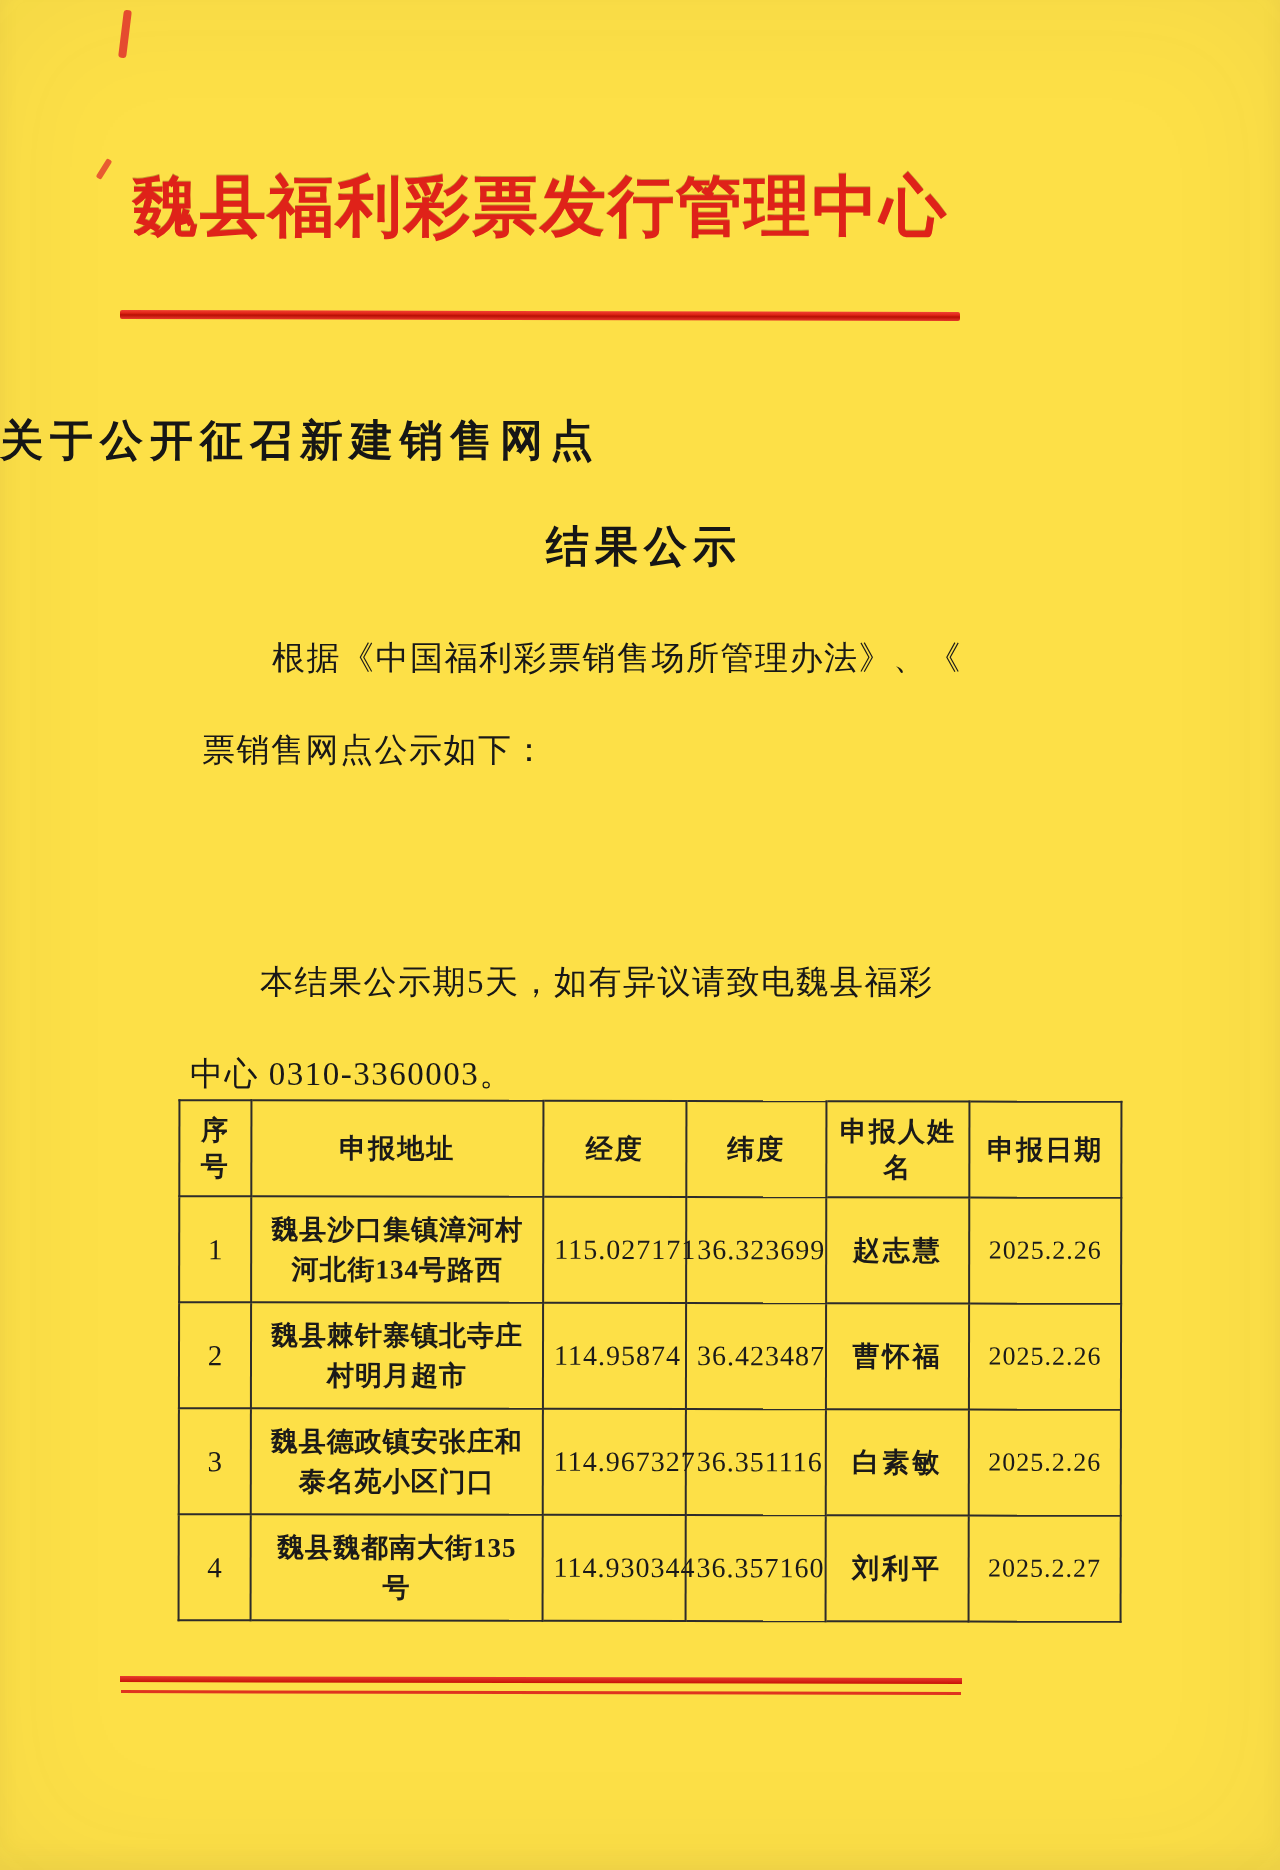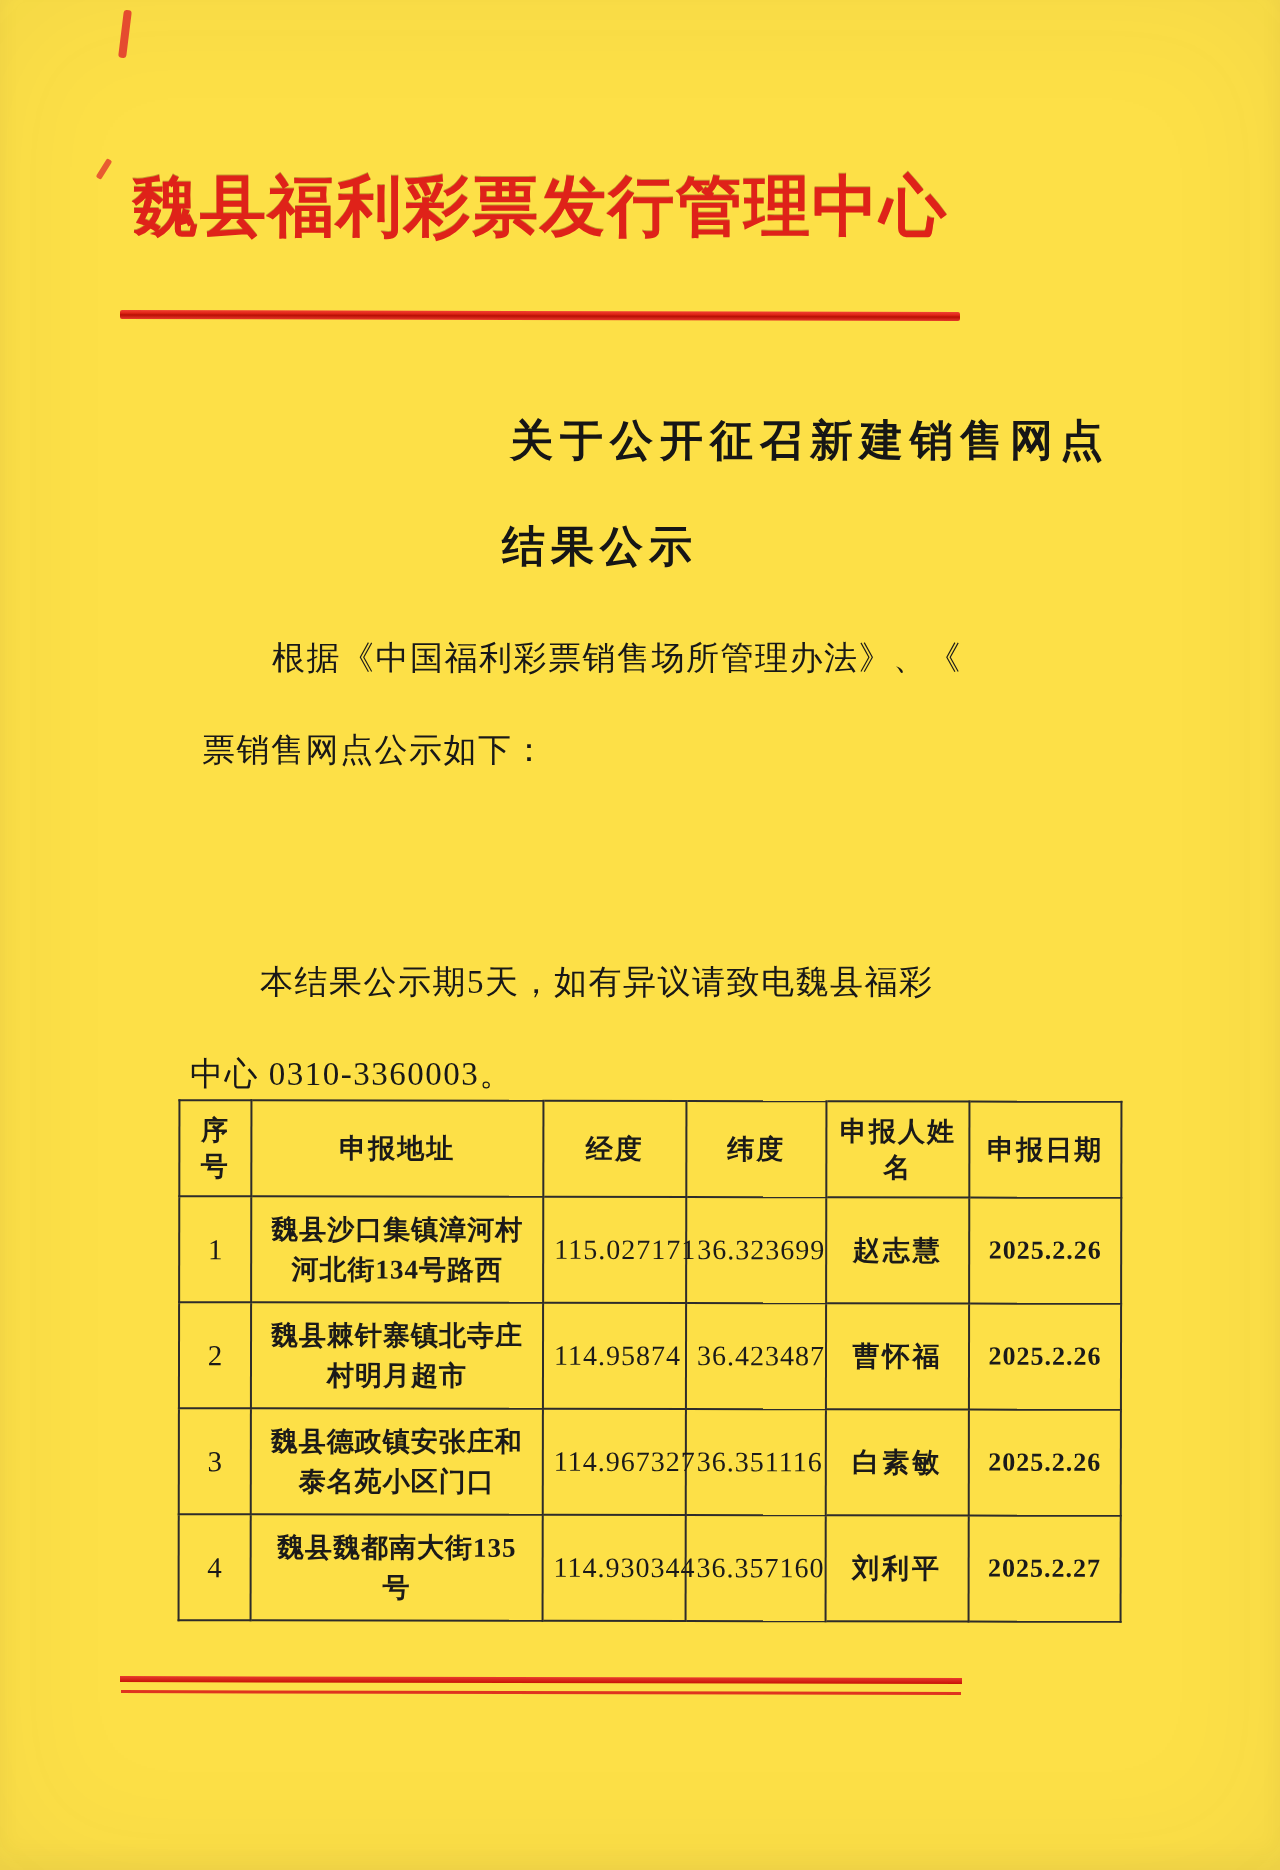--- a/index.html
+++ b/index.html
@@ -32,29 +32,30 @@
   }
   .red-rule-top{
     position:absolute;left:120px;top:311px;width:840px;height:9px;
     background:linear-gradient(180deg,#ef4234 0%,#e02415 35%,#b80f05 55%,#e8382a 100%);
     border-radius:2px;
     transform:rotate(.15deg);
   }
   
   .doc-title-1{
     position:absolute;top:412px;left:0;width:1110px;
-    text-align:right;
+    text-align:left;
     font-size:43px;font-weight:bold;letter-spacing:7px;color:#161616;
     white-space:nowrap;
   }
   .doc-title-2{
     position:absolute;top:518px;left:0;width:1200px;
     text-align:center;
     font-size:43px;font-weight:bold;letter-spacing:6px;color:#161616;
     white-space:nowrap;
+    padding-left:44px;
   }
   
   .para{
     position:absolute;left:202px;width:775px;
     font-size:33px;line-height:92px;letter-spacing:1.5px;
     color:#181818;
   }
   .para-1{top:612px;}
   .para-2{top:936px;left:190px;}
   .para .line{white-space:nowrap;}
@@ -71,21 +72,21 @@
     padding:2px 10px;
     color:#1b1a19;
   }
   .apply-table thead tr{height:96px;}
   .apply-table tbody tr{height:104px;}
   .apply-table th{font-size:27px;font-weight:bold;letter-spacing:2px;}
   td.cell-seq{font-size:29px;font-weight:500;}
   td.cell-address{font-size:27px;font-weight:bold;line-height:40px;letter-spacing:1px;padding:12px 16px;}
   td.cell-num{font-size:28px;font-weight:500;letter-spacing:1px;white-space:nowrap;}
   td.cell-name{font-size:27px;font-weight:bold;letter-spacing:3px;white-space:nowrap;}
-  td.cell-date{font-size:26px;font-weight:700;letter-spacing:1px;white-space:nowrap;}
+  td.cell-date{font-size:26px;font-weight:400;letter-spacing:1px;white-space:nowrap;}
   
   .red-rule-bottom-thick{
     position:absolute;left:120px;top:1677px;width:842px;height:6px;
     background:linear-gradient(180deg,#ea3b2d,#c71306);
     transform:rotate(.12deg);
   }
   .red-rule-bottom-thin{
     position:absolute;left:121px;top:1691px;width:840px;height:3px;
     background:#dd2a1c;
     transform:rotate(.12deg);opacity:.95;

